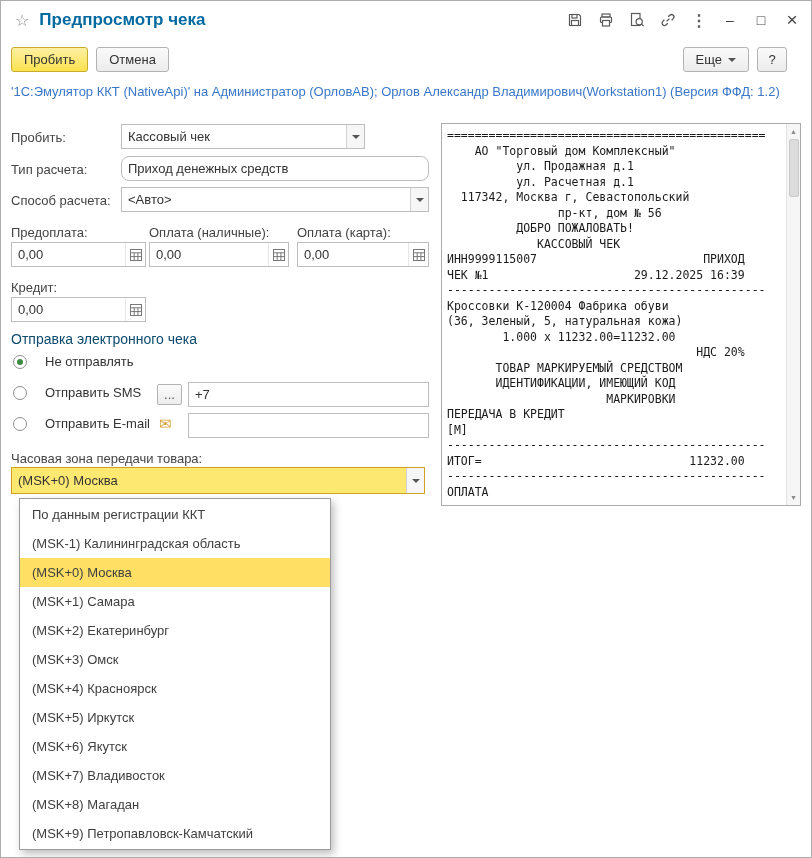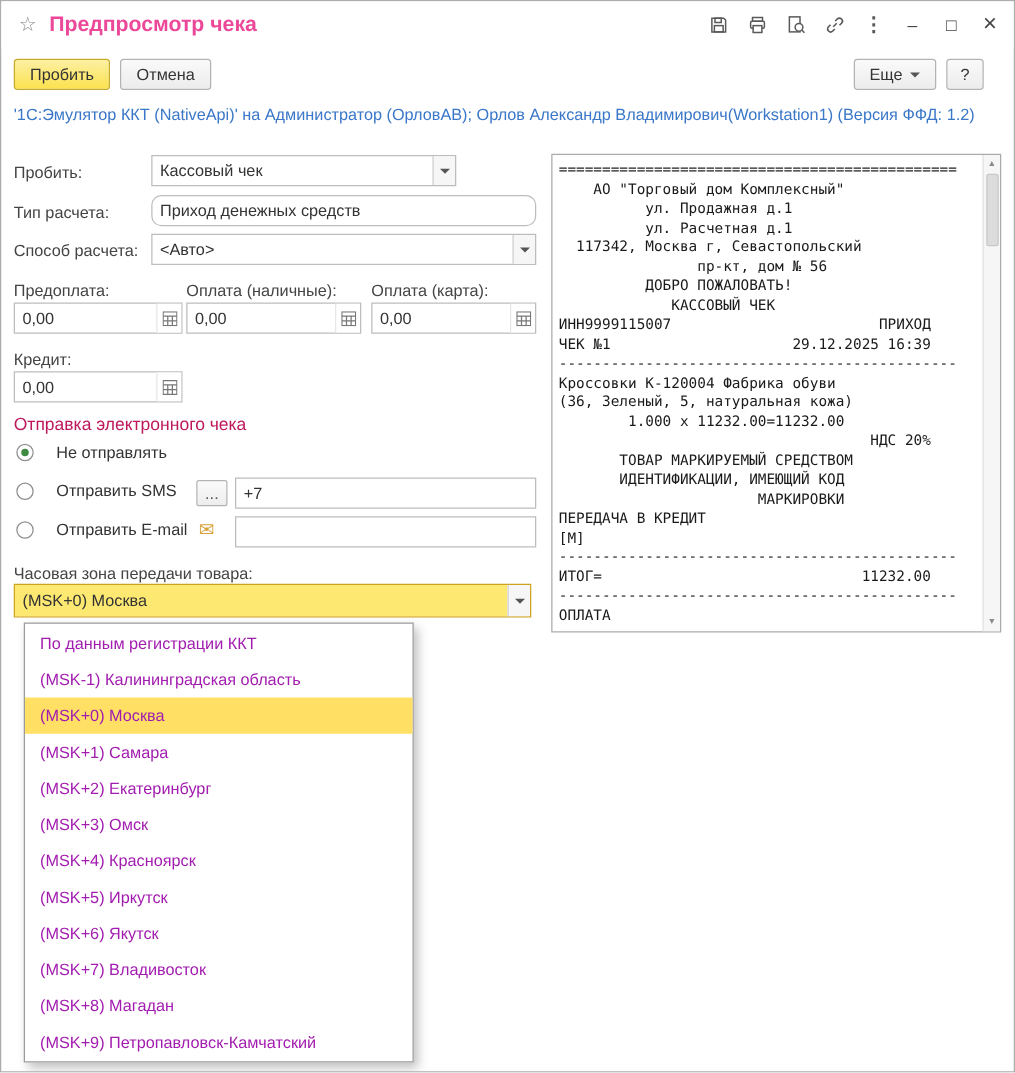--- a/index.html
+++ b/index.html
@@ -6,21 +6,21 @@
   body { font-family: "Liberation Sans", sans-serif; background: #e9e9e9; }
   .window {
     position: relative; width: 812px; height: 858px;
     background: #fff; border: 1px solid #adadad; overflow: hidden;
     font-size: 13px; color: #333;
   }
   
   .titlebar { position: absolute; left: 0; top: 0; right: 0; height: 38px;
     display: flex; align-items: center; padding: 0 10px; background: #fff; }
   .star { font-size: 16px; color: #8b8b8b; margin: 0 10px 0 4px; cursor: pointer; }
-  .title { font-size: 17px; font-weight: 600; color: #ec4899; }
+  .title { font-size: 17px; font-weight: 600; color: #0369a1; }
   .tb-icons { margin-left: auto; display: flex; align-items: center; gap: 13px; }
   .tbi { width: 18px; height: 18px; display: flex; align-items: center; justify-content: center;
     color: #5a5a5a; cursor: pointer; }
   .tbi.more { font-size: 16px; font-weight: bold; }
   .tbi.win { font-size: 14px; color: #444; }
   .tbi.close { font-size: 19px; }
   
   .cmdbar { position: absolute; left: 0; top: 45px; right: 0; height: 27px;
     display: flex; align-items: center; padding: 0 24px 0 10px; gap: 8px; }
   .btn { height: 25px; padding: 0 12px; font-size: 13px; color: #333;
@@ -39,39 +39,39 @@
   .lbl { position: absolute; font-size: 13px; color: #444; white-space: nowrap; }
   .field { position: absolute; height: 25px; border: 1px solid #bdbdbd;
     background: #fff; display: flex; align-items: stretch; }
   .field input { flex: 1; min-width: 0; border: 0; outline: none; padding: 0 6px;
     font-size: 13px; font-family: inherit; color: #333; background: transparent; }
   .field input.num { text-align: left; padding-right: 3px; }
   .dd-btn { width: 18px; border-left: 1px solid #cfcfcf; background: #f6f6f6;
     display: flex; align-items: center; justify-content: center; cursor: pointer; }
   .calc-btn { width: 20px; display: flex; align-items: center; justify-content: center;
     background: #fff; cursor: pointer; border-left: 1px solid #e6e6e6; }
-  .group-title { position: absolute; left: 10px; top: 330px; font-size: 14px; color: #be185d; }
+  .group-title { position: absolute; left: 10px; top: 330px; font-size: 14px; color: #0c4a6e; }
   .radio-row { position: absolute; display: flex; align-items: center; gap: 18px; cursor: pointer; }
   .radio { width: 14px; height: 14px; border-radius: 50%; border: 1px solid #8f8f8f;
     background: #fff; position: relative; flex: none; }
   .radio.checked::after { content: ""; position: absolute; inset: 3px; border-radius: 50%; background: #3e8a42; }
   .mini-btn { position: absolute; width: 25px; height: 21px; border: 1px solid #b3b3b3;
     border-radius: 2px; background: linear-gradient(#fbfbfb, #ededed); color: #555;
     font-size: 13px; line-height: 10px; text-align: center; cursor: pointer; }
   .envelope { position: absolute; font-size: 15px; color: #d9a23a; cursor: pointer; }
   
   .combo-focus { border-color: #cfa21f; }
   .combo-focus .val { flex: 1; background: #fde872; display: flex; align-items: center;
     padding: 0 6px; font-size: 13px; color: #333; }
   
   .dd-list { position: absolute; left: 18px; top: 497px; width: 312px;
     background: #fff; border: 1px solid #9b9b9b; box-shadow: 3px 4px 8px rgba(0,0,0,.25);
     padding: 1px 0; z-index: 5; }
   .dd-item { height: 29px; display: flex; align-items: center; padding: 0 12px;
-    font-size: 13px; color: #a21caf; cursor: pointer; white-space: nowrap; }
+    font-size: 13px; color: #404040; cursor: pointer; white-space: nowrap; }
   .dd-item.selected { background: #ffe064; }
   
   .receipt { position: absolute; left: 440px; top: 122px; width: 360px; height: 383px;
     border: 1px solid #ababab; background: #fff; }
   .receipt pre { position: absolute; left: 0; top: 0; right: 14px; bottom: 0;
     font-family: "DejaVu Sans Mono", monospace; font-size: 11.5px; line-height: 15.5px;
     color: #1a1a1a; padding: 4px 2px 4px 5px; overflow: hidden; white-space: pre; }
   .scrollbar { position: absolute; top: 0; right: 0; bottom: 0; width: 14px;
     background: #f6f6f6; border-left: 1px solid #e2e2e2; }
   .sb-arrow { position: absolute; left: 0; width: 13px; height: 13px; font-size: 7px;

